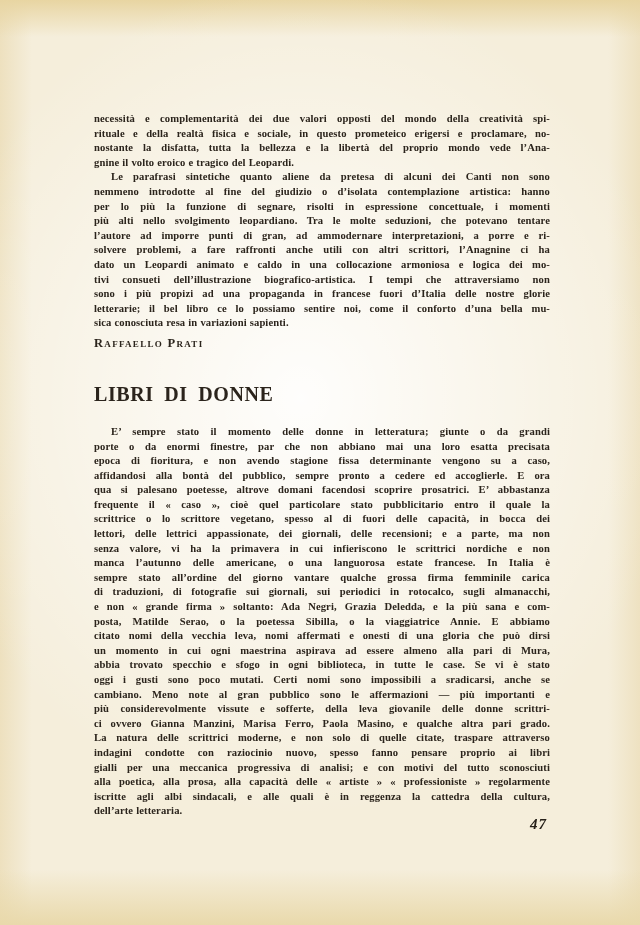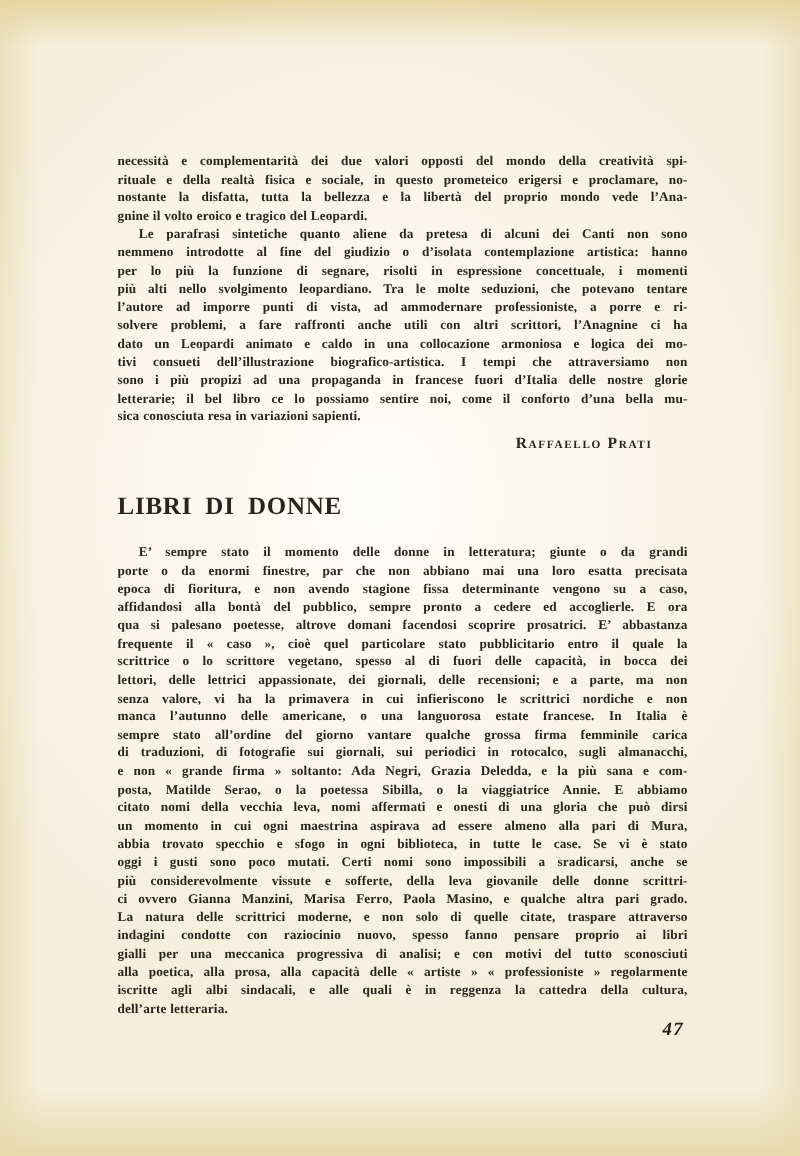--- a/index.html
+++ b/index.html
@@ -8,27 +8,27 @@
     position:relative;width:640px;height:925px;
     background:
       radial-gradient(ellipse 95% 72% at 47% 43%, rgba(255,255,255,.92) 0%, rgba(255,255,255,0) 63%),
       linear-gradient(180deg, var(--paper_edge,#e8d5a2) 0%, rgba(232,213,162,0) 4%),
       linear-gradient(0deg, #e9d9ab 0%, rgba(233,217,171,0) 6%),
       linear-gradient(90deg, rgba(231,213,167,.55) 0%, rgba(231,213,167,0) 5%, rgba(231,213,167,0) 95%, rgba(231,213,167,.5) 100%),
       var(--paper,#f5eedb);
     font-family:"Liberation Serif","DejaVu Serif",serif;
     color:var(--ink,#2b241c);
   }
-  .text-block{position:absolute;left:94px;top:123px;width:456px;}
+  .text-block{position:absolute;left:94px;top:112px;width:456px;}
   .para{font-size:10.6px;font-weight:600;line-height:14.6px;letter-spacing:.1px;word-spacing:.3px;}
   .line{text-align:justify;text-align-last:justify;-moz-text-align-last:justify;}
   .line.last{text-align-last:left;-moz-text-align-last:left;}
   .para.indent .line:first-child{text-indent:17px;}
   .signature{
-    text-align:right;padding-right:28px;margin-top:5px;
+    padding-right:28px;margin-top:5px;
     font-variant:small-caps;font-weight:700;font-size:12.5px;letter-spacing:1.3px;
   }
   .heading{margin:32px 0 0 0;font-size:20px;font-weight:700;letter-spacing:.6px;word-spacing:5px;}
   .second-article .para{margin-top:19px;}
   .page-number{
     position:absolute;left:530px;top:816px;
     font-size:15px;font-weight:700;font-style:italic;letter-spacing:1px;color:#262019;
   }
 </style>
 </head>
@@ -42,21 +42,21 @@
           <div class="line">necessità e complementarità dei due valori opposti del mondo della creatività spi-</div>
           <div class="line">rituale e della realtà fisica e sociale, in questo prometeico erigersi e proclamare, no-</div>
           <div class="line">nostante la disfatta, tutta la bellezza e la libertà del proprio mondo vede l’Ana-</div>
           <div class="line last">gnine il volto eroico e tragico del Leopardi.</div>
         </div>
       <div class="para indent">
           <div class="line">Le parafrasi sintetiche quanto aliene da pretesa di alcuni dei Canti non sono</div>
           <div class="line">nemmeno introdotte al fine del giudizio o d’isolata contemplazione artistica: hanno</div>
           <div class="line">per lo più la funzione di segnare, risolti in espressione concettuale, i momenti</div>
           <div class="line">più alti nello svolgimento leopardiano. Tra le molte seduzioni, che potevano tentare</div>
-          <div class="line">l’autore ad imporre punti di vista, ad ammodernare professioniste, a porre e ri-</div>
+          <div class="line">l’autore ad imporre punti di gran, ad ammodernare interpretazioni, a porre e ri-</div>
           <div class="line">solvere problemi, a fare raffronti anche utili con altri scrittori, l’Anagnine ci ha</div>
           <div class="line">dato un Leopardi animato e caldo in una collocazione armoniosa e logica dei mo-</div>
           <div class="line">tivi consueti dell’illustrazione biografico-artistica. I tempi che attraversiamo non</div>
           <div class="line">sono i più propizi ad una propaganda in francese fuori d’Italia delle nostre glorie</div>
           <div class="line">letterarie; il bel libro ce lo possiamo sentire noi, come il conforto d’una bella mu-</div>
           <div class="line last">sica conosciuta resa in variazioni sapienti.</div>
         </div>
       <div class="signature">Raffaello Prati</div>
     </section>
 
@@ -74,20 +74,21 @@
           <div class="line">senza valore, vi ha la primavera in cui infieriscono le scrittrici nordiche e non</div>
           <div class="line">manca l’autunno delle americane, o una languorosa estate francese. In Italia è</div>
           <div class="line">sempre stato all’ordine del giorno vantare qualche grossa firma femminile carica</div>
           <div class="line">di traduzioni, di fotografie sui giornali, sui periodici in rotocalco, sugli almanacchi,</div>
           <div class="line">e non « grande firma » soltanto: Ada Negri, Grazia Deledda, e la più sana e com-</div>
           <div class="line">posta, Matilde Serao, o la poetessa Sibilla, o la viaggiatrice Annie. E abbiamo</div>
           <div class="line">citato nomi della vecchia leva, nomi affermati e onesti di una gloria che può dirsi</div>
           <div class="line">un momento in cui ogni maestrina aspirava ad essere almeno alla pari di Mura,</div>
           <div class="line">abbia trovato specchio e sfogo in ogni biblioteca, in tutte le case. Se vi è stato</div>
           <div class="line">oggi i gusti sono poco mutati. Certi nomi sono impossibili a sradicarsi, anche se</div>
+          <div class="line">cambiano. Meno note al gran pubblico sono le affermazioni — più importanti e</div>
           <div class="line">più considerevolmente vissute e sofferte, della leva giovanile delle donne scrittri-</div>
           <div class="line">ci ovvero Gianna Manzini, Marisa Ferro, Paola Masino, e qualche altra pari grado.</div>
           <div class="line">La natura delle scrittrici moderne, e non solo di quelle citate, traspare attraverso</div>
           <div class="line">indagini condotte con raziocinio nuovo, spesso fanno pensare proprio ai libri</div>
           <div class="line">gialli per una meccanica progressiva di analisi; e con motivi del tutto sconosciuti</div>
           <div class="line">alla poetica, alla prosa, alla capacità delle « artiste » « professioniste » regolarmente</div>
           <div class="line">iscritte agli albi sindacali, e alle quali è in reggenza la cattedra della cultura,</div>
           <div class="line last">dell’arte letteraria.</div>
         </div>
     </section>

